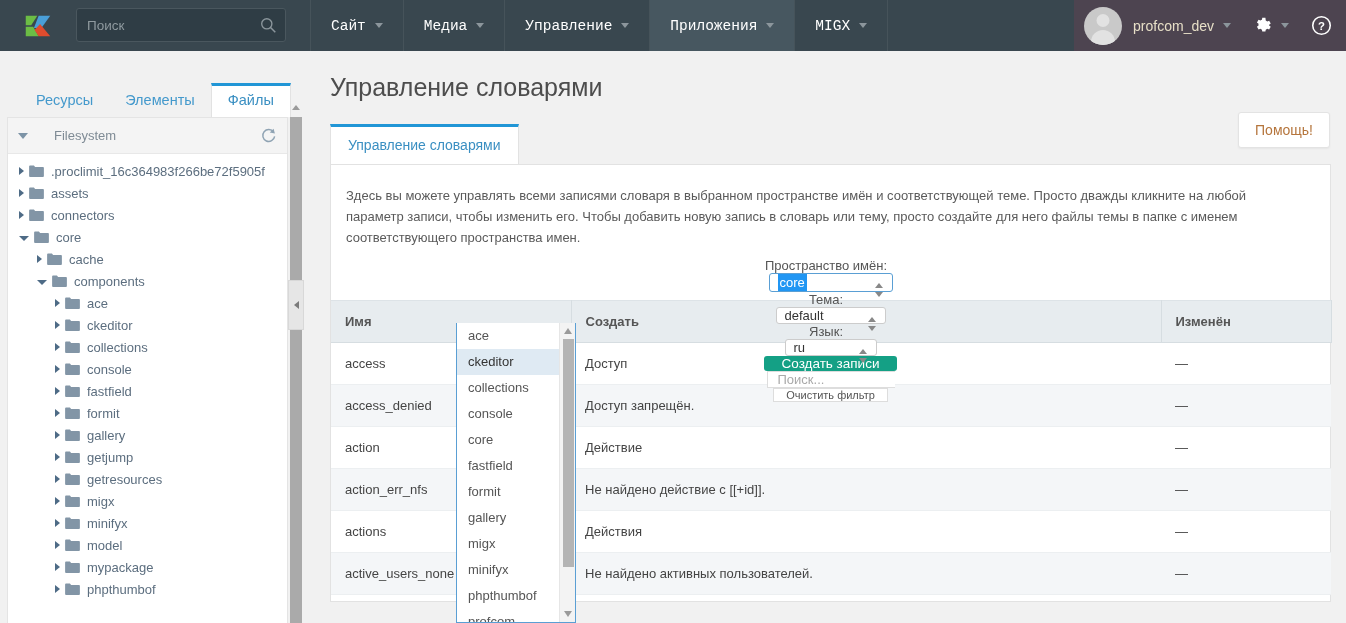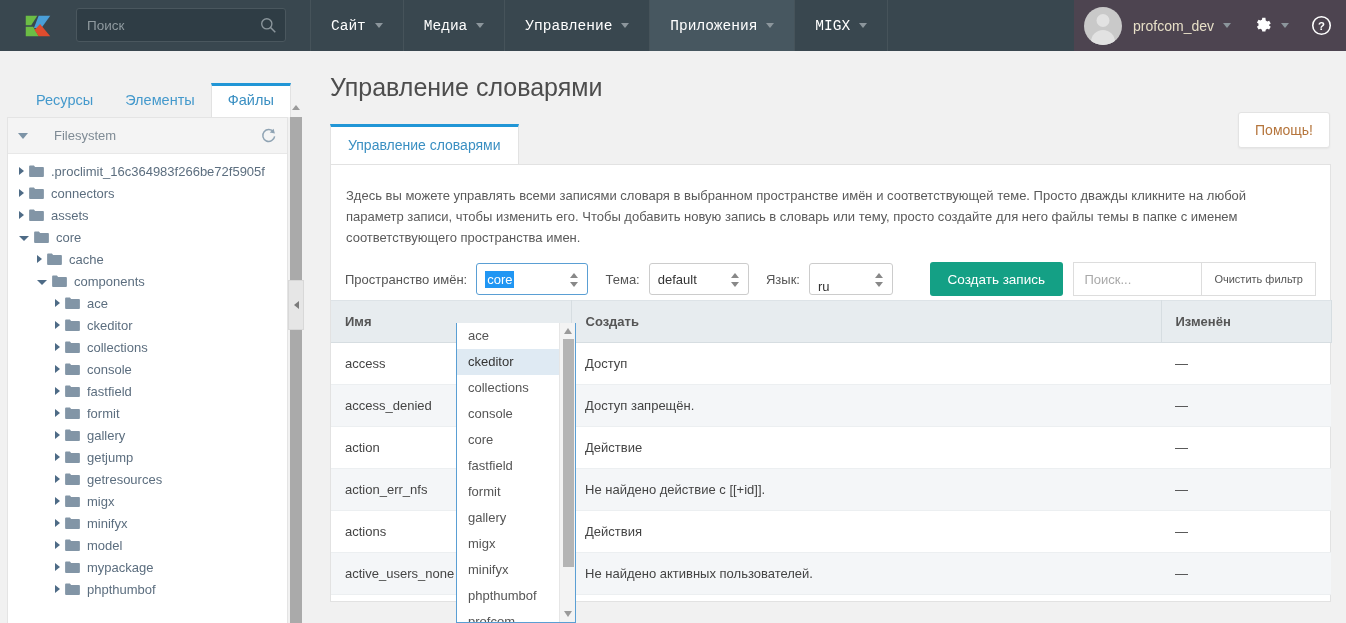--- a/index.html
+++ b/index.html
@@ -220,20 +220,21 @@
     position: relative;
   }
   .intro {
     padding: 20px 24px 6px 15px;
     font-size: 13px; line-height: 21px; color: #5a5a5a;
   }
   .toolbar {
     display: flex; align-items: center;
     padding: 4px 14px 0 14px;
     height: 46px;
+    flex-direction: column;
   }
   .tb-label { font-size: 13px; color: #555; margin-right: 9px; white-space: nowrap; }
   .combo {
     position: relative;
     height: 32px; width: 122px;
     border: 1px solid #ccc; border-radius: 3px;
     background: #fff;
     display: flex; align-items: center;
     padding: 0 24px 0 8px;
     font-size: 13px; color: #333;
@@ -425,30 +426,30 @@
             </span>
             <span>.proclimit_16c364983f266be72f5905f</span>
           </div>
           <div class="tnode lv0">
             <i class="arrow"></i>
             <span style="display: flex;">
               <svg class="folder-icon" viewBox="0 0 16 13">
                 <path d="M0 1.5A1 1 0 0 1 1 .5h4.2l1.3 1.6H15a1 1 0 0 1 1 1V12a1 1 0 0 1-1 1H1a1 1 0 0 1-1-1z" fill="#8295a6"></path>
               </svg>
             </span>
+            <span>assets</span>
+          </div>
+          <div class="tnode lv0">
+            <i class="arrow"></i>
+            <span style="display: flex;">
+              <svg class="folder-icon" viewBox="0 0 16 13">
+                <path d="M0 1.5A1 1 0 0 1 1 .5h4.2l1.3 1.6H15a1 1 0 0 1 1 1V12a1 1 0 0 1-1 1H1a1 1 0 0 1-1-1z" fill="#8295a6"></path>
+              </svg>
+            </span>
             <span>connectors</span>
-          </div>
-          <div class="tnode lv0">
-            <i class="arrow"></i>
-            <span style="display: flex;">
-              <svg class="folder-icon" viewBox="0 0 16 13">
-                <path d="M0 1.5A1 1 0 0 1 1 .5h4.2l1.3 1.6H15a1 1 0 0 1 1 1V12a1 1 0 0 1-1 1H1a1 1 0 0 1-1-1z" fill="#8295a6"></path>
-              </svg>
-            </span>
-            <span>assets</span>
           </div>
           <div class="tnode lv0">
             <i class="arrow open"></i>
             <span style="display: flex;">
               <svg class="folder-icon" viewBox="0 0 16 13">
                 <path d="M0 1.5A1 1 0 0 1 1 .5h4.2l1.3 1.6H15a1 1 0 0 1 1 1V12a1 1 0 0 1-1 1H1a1 1 0 0 1-1-1z" fill="#8295a6"></path>
               </svg>
             </span>
             <span>core</span>
           </div>
@@ -642,21 +643,21 @@
         <div class="gap"></div>
         <span class="tb-label">Язык:</span>
         <div class="combo combo-lang">
           <span>ru</span>
           <svg class="spinner" viewBox="0 0 10 16">
             <polygon points="5,1 9,6 1,6" fill="#888"></polygon>
             <polygon points="5,15 9,10 1,10" fill="#888"></polygon>
           </svg>
         </div>
         <div style="width:42px"></div>
-        <button class="btn-create">Создать запись</button>
+        <button class="btn-create">Создать записи</button>
         <div style="width:12px"></div>
         <input class="filter-input" value="" placeholder="Поиск..." style="">
         <button class="btn-clear">Очистить фильтр</button>
       </div>
 
       <table class="grid">
         <thead>
           <tr>
             <th class="col-name">Имя</th>
             <th class="col-val">Создать</th>

